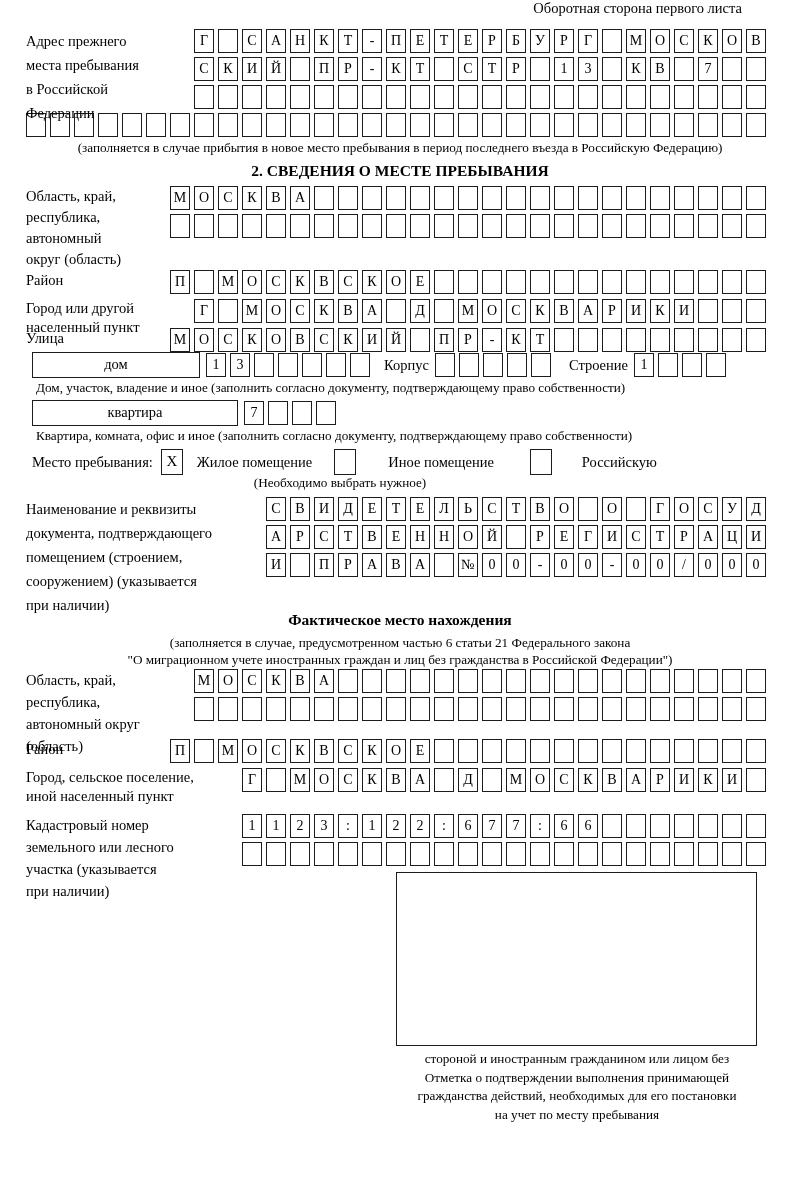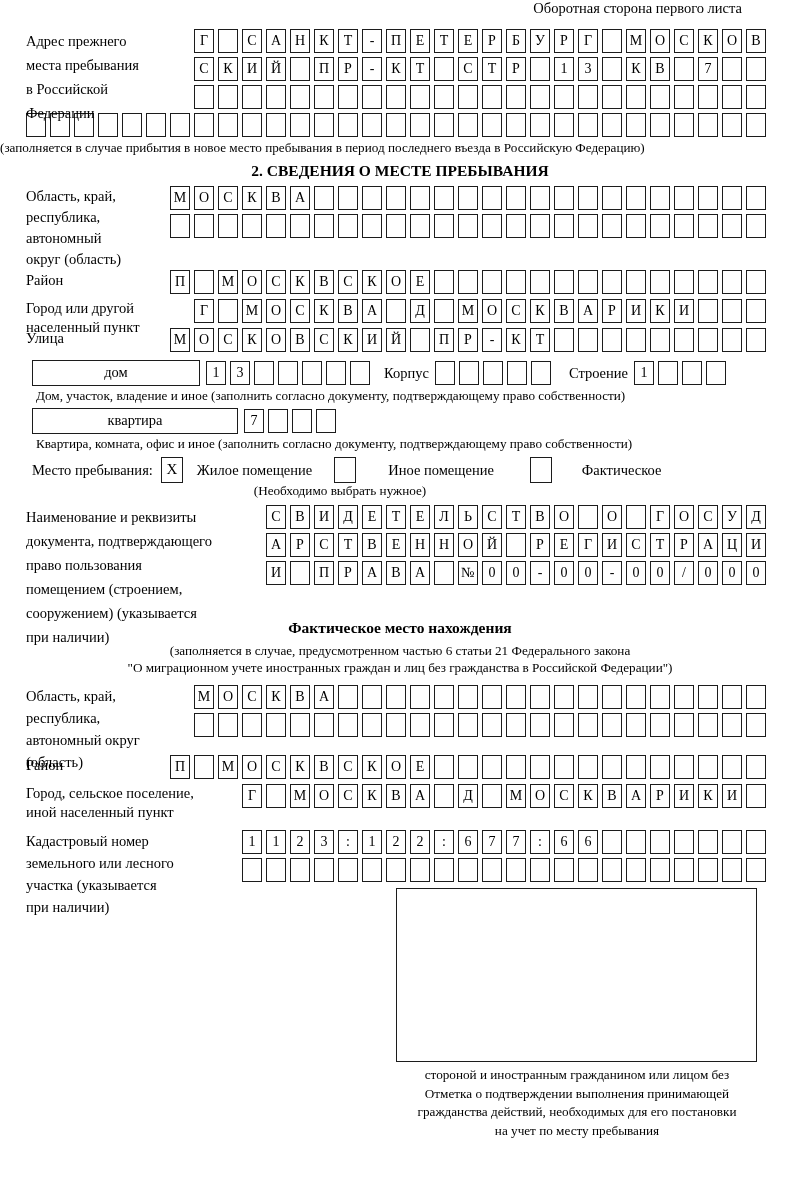--- a/index.html
+++ b/index.html
@@ -14,31 +14,31 @@
   .side-label.lh24 { line-height:24px; }
   .side-label.lh22 { line-height:22px; }
   .side-label.lh19 { line-height:19px; }
   .cells { display:flex; gap:4px; justify-content:flex-end; height:24px; }
   .cells + .cells { margin-top:4px; }
   .cell {
     flex:0 0 auto; width:20px; height:24px; box-sizing:border-box;
     border:1.6px solid #1c1c1c; text-align:center;
     font-size:14px; line-height:21px; font-family:"Liberation Serif","DejaVu Serif",serif;
   }
-  .caption-c { text-align:left; font-size:13.2px; margin-top:3px; height:16px; }
+  .caption-c { text-align:center; font-size:13.2px; margin-top:3px; height:16px; }
   .caption-l { margin-left:36px; font-size:13.2px; margin-top:2px; height:16px; }
   .sec-title { text-align:center; font-weight:bold; font-size:15.5px; height:20px; }
   .inline-row { display:flex; align-items:center; margin:0 34px 0 32px; }
   .wide-box { box-sizing:border-box; border:1.6px solid #1c1c1c; height:26px; line-height:23px; text-align:center; font-size:14.5px; flex:0 0 auto; }
   .ir-label { font-size:14.5px; white-space:nowrap; }
   .cbox { flex:0 0 auto; width:22px; height:26px; box-sizing:border-box; border:1.6px solid #1c1c1c; text-align:center; font-size:15px; line-height:23px; }
   .stamp-box { margin:6px 0 0 396px; width:361px; height:174px; box-sizing:border-box; border:1.8px solid #1c1c1c; background:#fff; }
   .stamp-caption { margin:4px 0 0 392px; width:370px; text-align:center; font-size:13.2px; line-height:18.5px; }
   .cap2 { text-align:center; font-size:13.2px; height:17px; }
-  .mt4{margin-top:4px}.mt5{margin-top:5px}.mt6{margin-top:6px}.mt8{margin-top:8px}.mt12{margin-top:12px}
+  .mt4{margin-top:4px}.mt5{margin-top:5px}.mt6{margin-top:6px}.mt8{margin-top:0}.mt12{margin-top:12px}
   .mt18{margin-top:18px}.mt32{margin-top:32px}.mt34{margin-top:34px}
   .rows-offset { margin-top:22px; }
 </style>
 </head>
 <body>
 
 <div class="page">
 
   <div class="hdr">Оборотная сторона первого листа</div>
 
@@ -363,29 +363,28 @@
   </div>
   <div class="caption-l">Квартира, комната, офис и иное (заполнить согласно документу, подтверждающему право собственности)</div>
 
   <div class="inline-row mt5">
     <div class="ir-label">Место пребывания:</div>
     <div class="cbox" style="margin-left:8px;">X</div>
     <div class="ir-label" style="margin-left:14px;">Жилое помещение</div>
     <div class="cbox" style="margin-left:22px;"></div>
     <div class="ir-label" style="margin-left:32px;">Иное помещение</div>
     <div class="cbox" style="margin-left:36px;"></div>
-    <div class="ir-label" style="margin-left:30px;">Фактическое</div>
+    <div class="ir-label" style="margin-left:30px;">Российскую</div>
   </div>
   <div class="cap2" style="width:680px;">(Необходимо выбрать нужное)</div>
 
   <div class="block mt5">
     <div class="side-label lh24">
       <div>Наименование и реквизиты</div>
       <div>документа, подтверждающего</div>
-      <div>право пользования</div>
       <div>помещением (строением,</div>
       <div>сооружением) (указывается</div>
       <div>при наличии)</div>
     </div>
     <div class="cells">
         <span class="cell">С</span>
         <span class="cell">В</span>
         <span class="cell">И</span>
         <span class="cell">Д</span>
         <span class="cell">Е</span>

